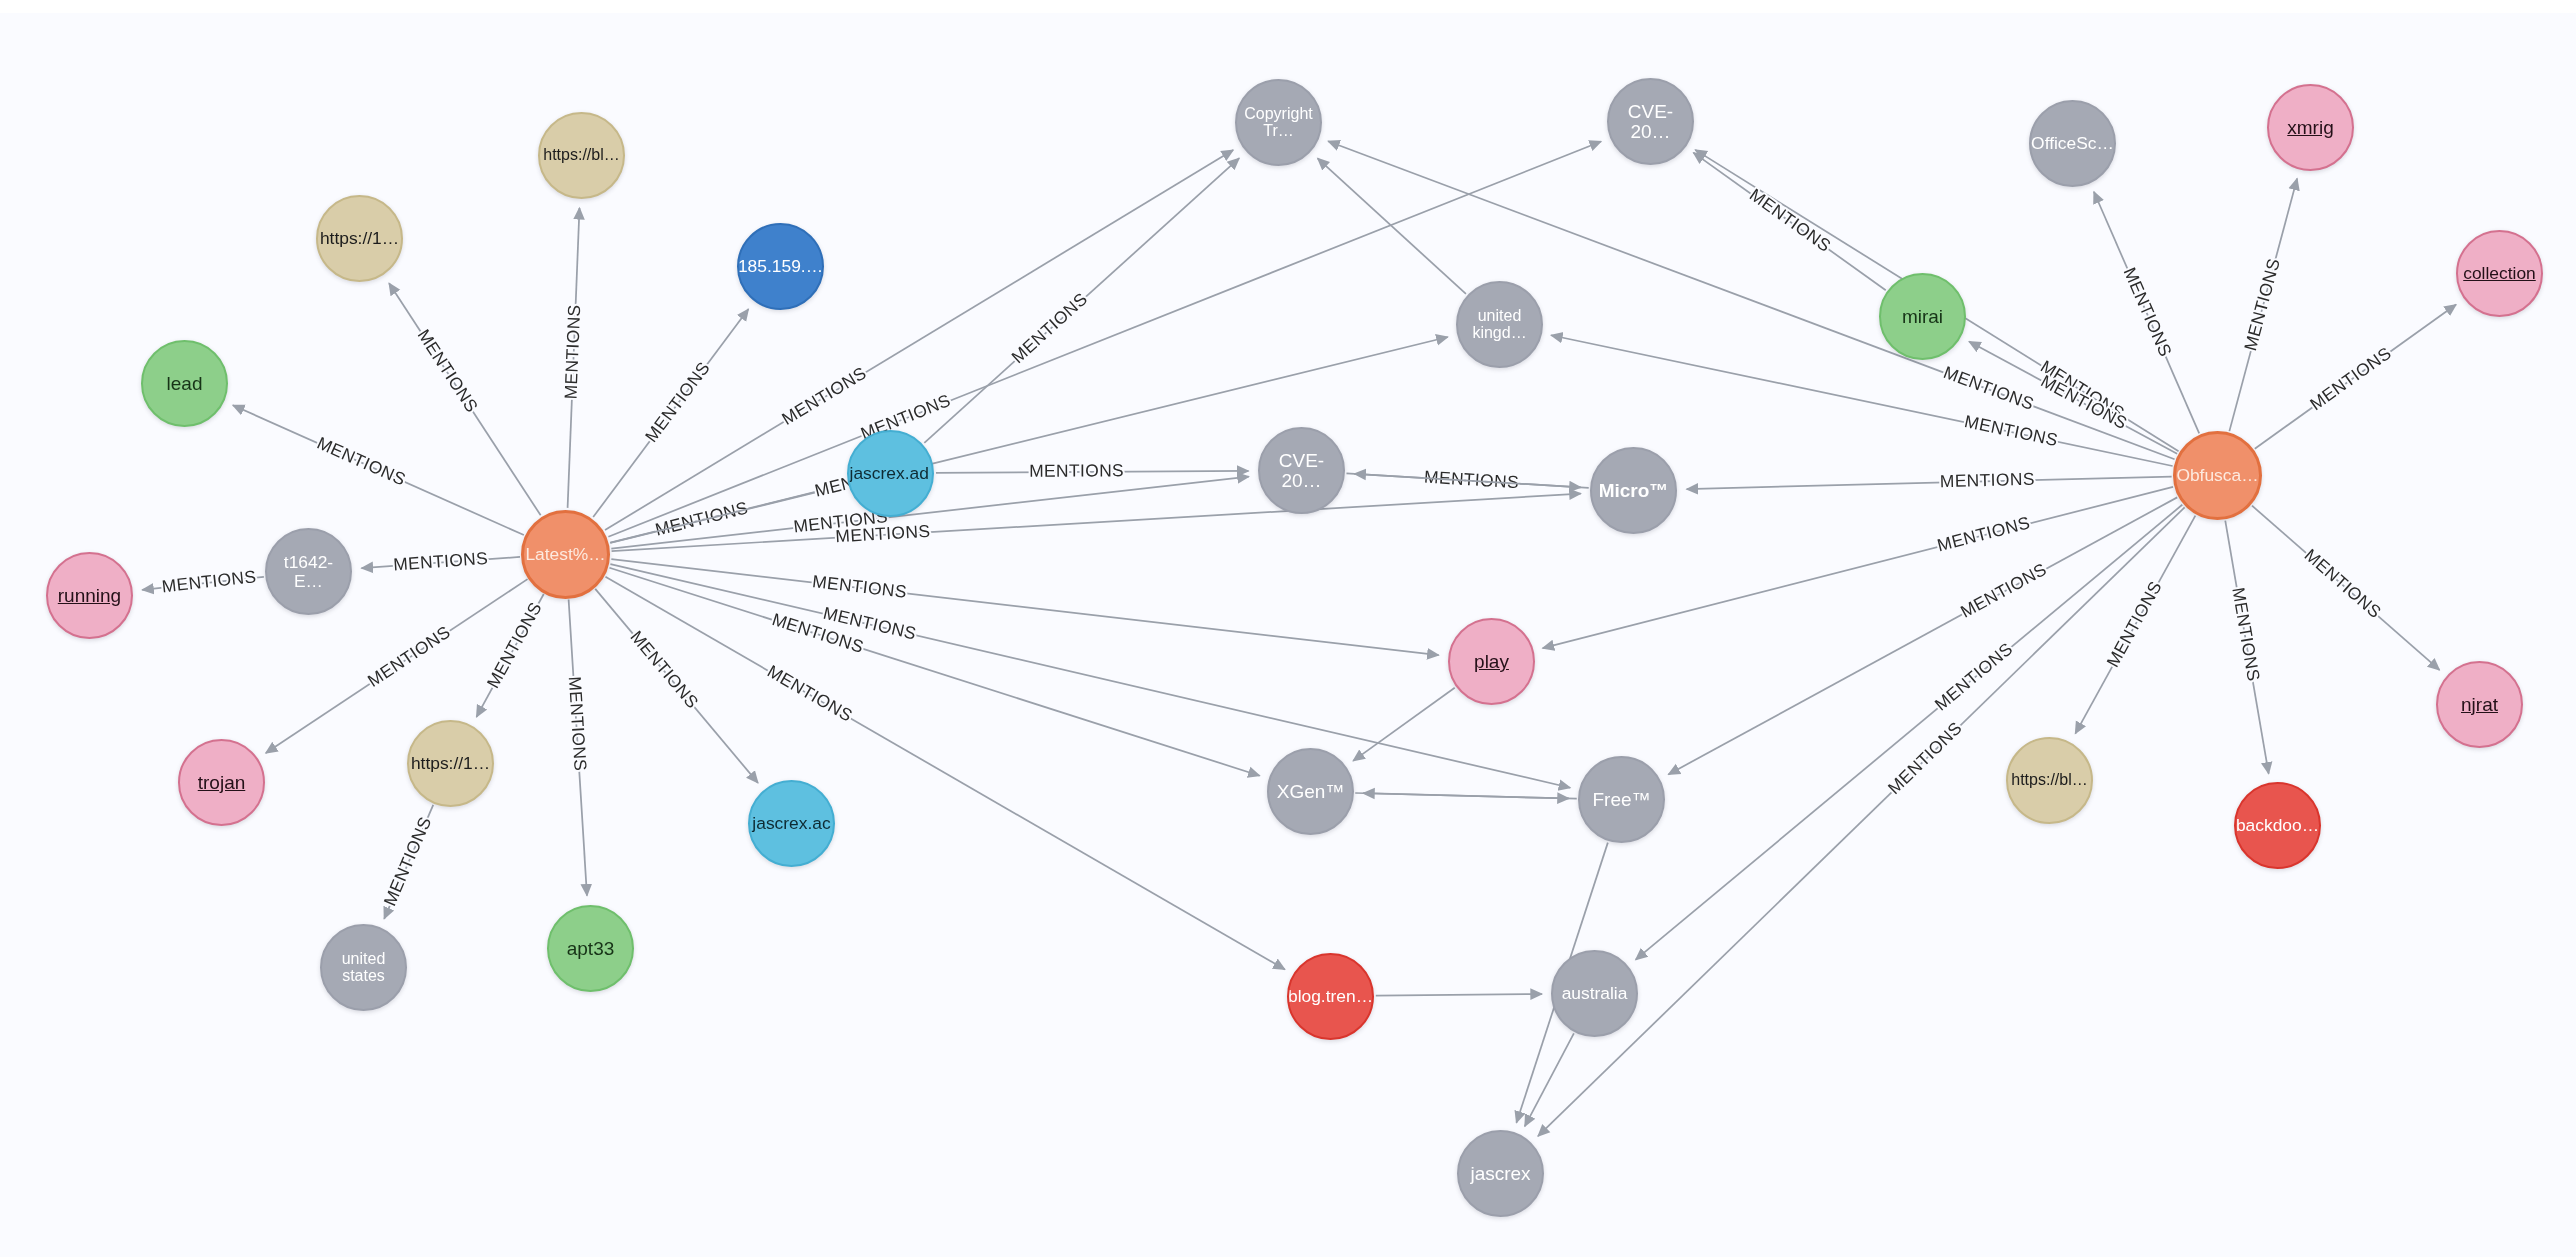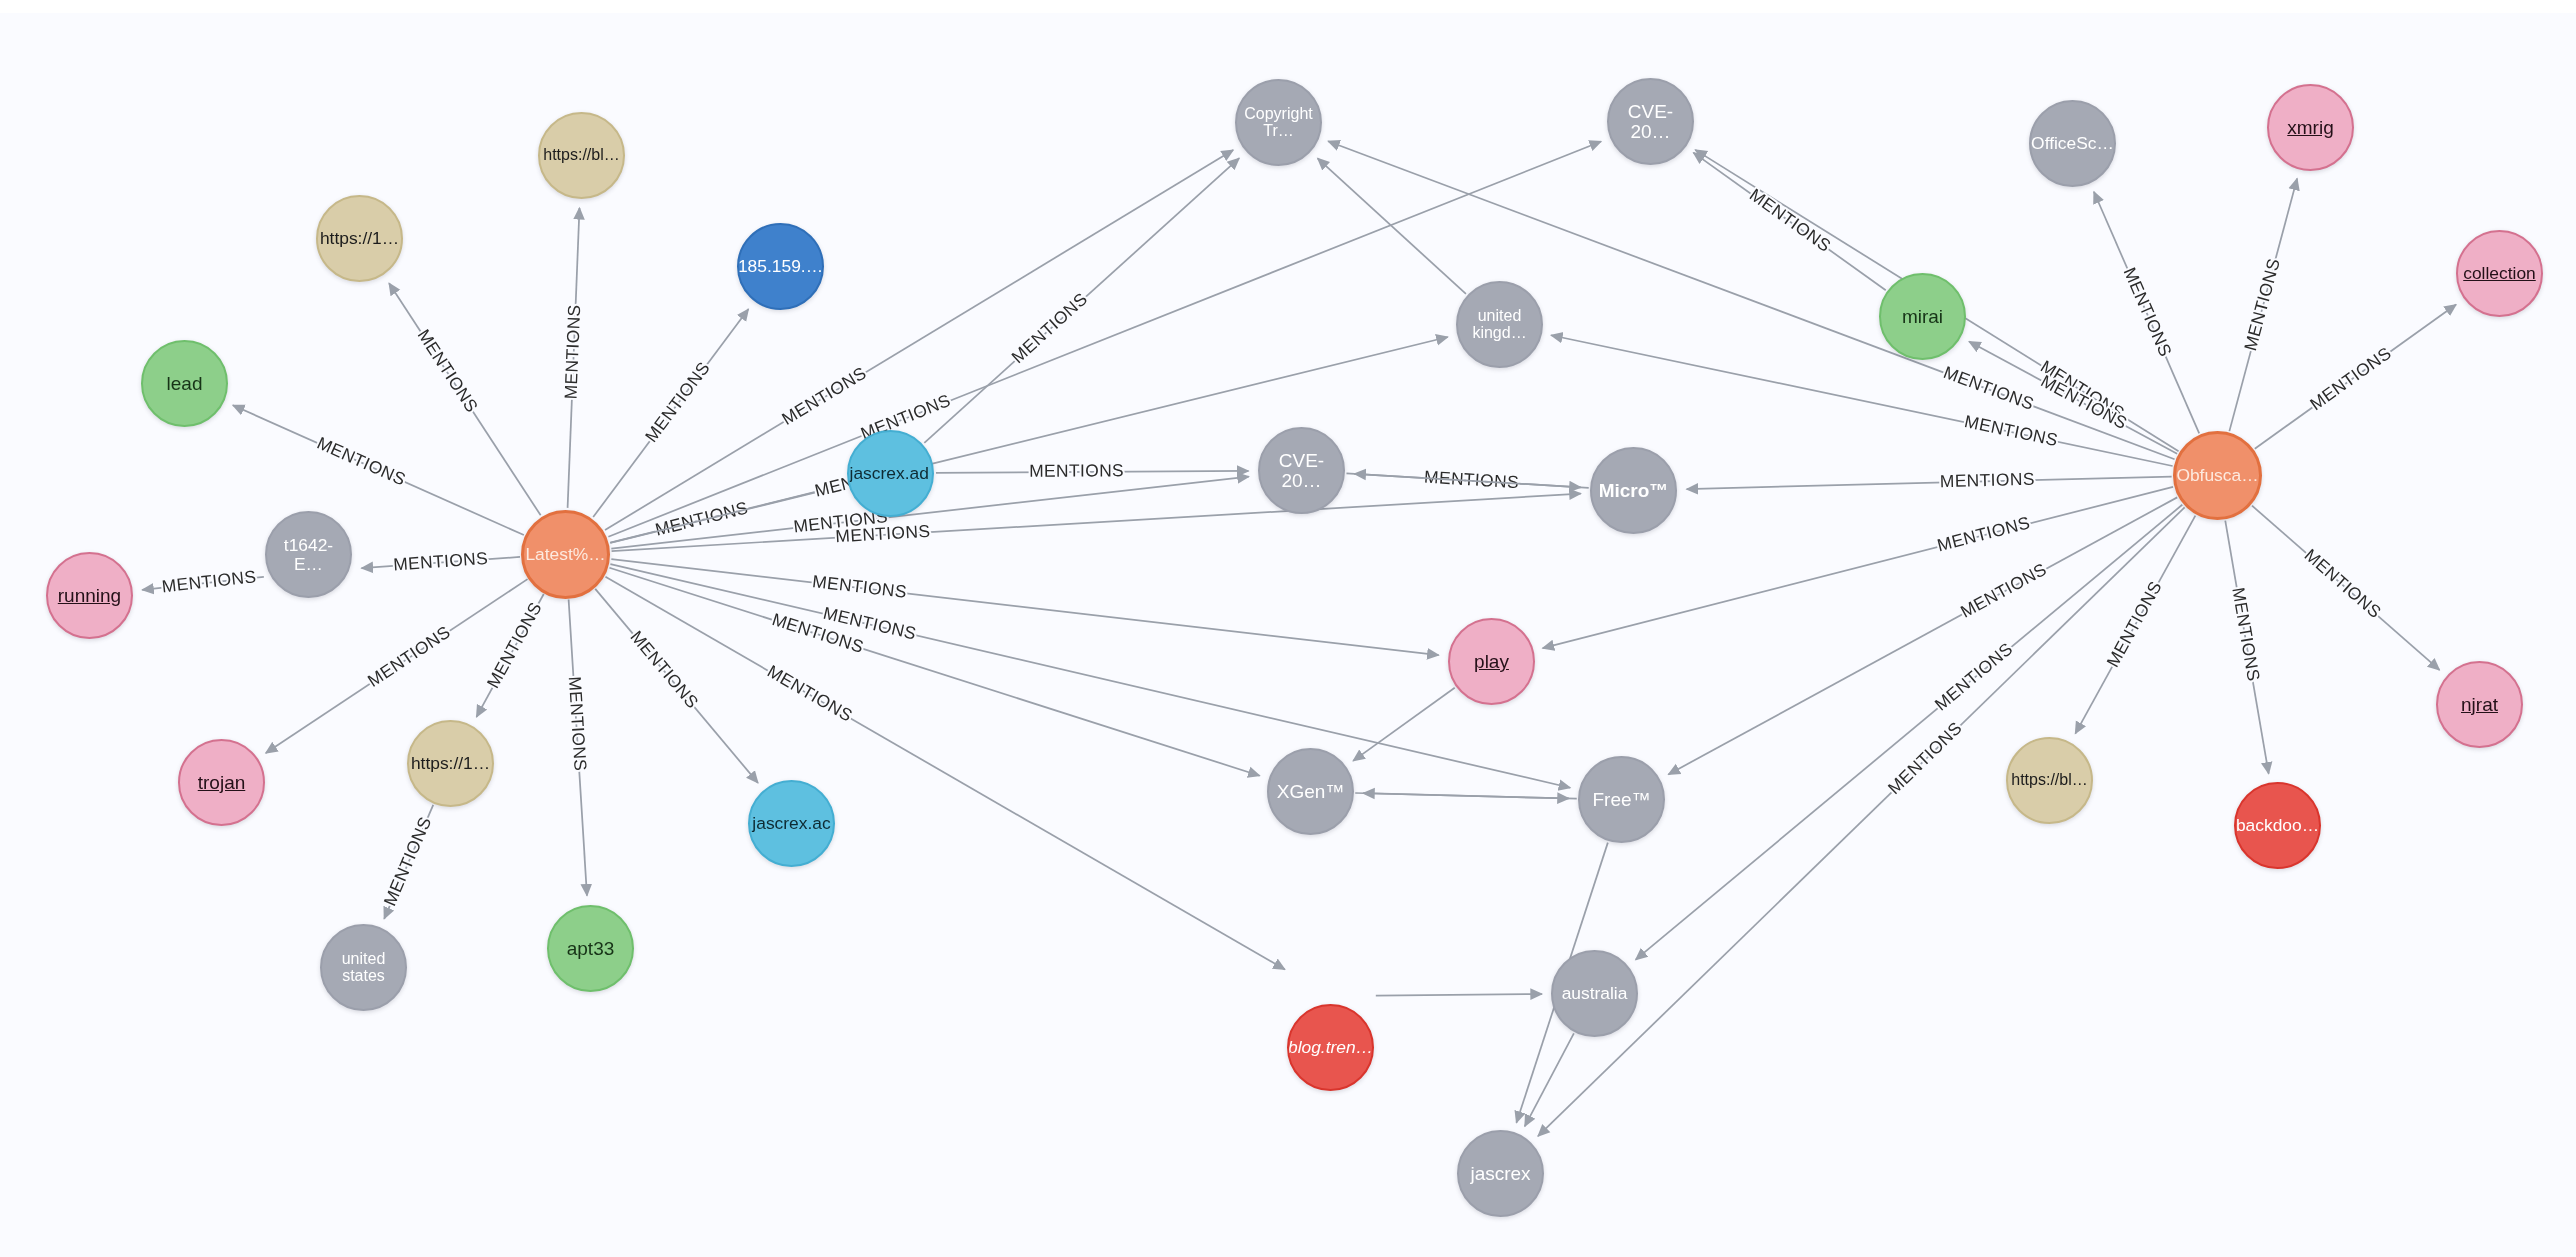--- a/index.html
+++ b/index.html
@@ -195,21 +195,21 @@
       </div>
       <div class="node n-gray" style="left: 1258px; top: 427px; width: 87px; height: 87px;">
         <span style="font-size: 19px;">CVE-20…</span>
       </div>
       <div class="node n-gray" style="left: 1590px; top: 447px; width: 87px; height: 87px; font-weight: bold;">
         <span style="font-size: 19px;">Micro™</span>
       </div>
       <div class="node n-gray" style="left: 2029px; top: 100px; width: 87px; height: 87px;">
         <span style="font-size: 17.4px;">OfficeSc…</span>
       </div>
-      <div class="node n-gray" style="left: 265px; top: 511px; width: 87px; height: 87px;">
+      <div class="node n-gray" style="left: 265px; top: 528px; width: 87px; height: 87px;">
         <span style="font-size: 17.4px;">t1642-E…</span>
       </div>
       <div class="node n-gray" style="left: 320px; top: 924px; width: 87px; height: 87px;">
         <span style="font-size: 16px;">united
 states</span>
       </div>
       <div class="node n-gray" style="left: 1267px; top: 748px; width: 87px; height: 87px;">
         <span style="font-size: 19px;">XGen™</span>
       </div>
       <div class="node n-gray" style="left: 1578px; top: 756px; width: 87px; height: 87px;">
@@ -232,21 +232,21 @@
       </div>
       <div class="node n-pink" style="left: 2267px; top: 84px; width: 87px; height: 87px;">
         <span style="font-size: 19px;">xmrig</span>
       </div>
       <div class="node n-pink" style="left: 2456px; top: 230px; width: 87px; height: 87px;">
         <span style="font-size: 17.4px;">collection</span>
       </div>
       <div class="node n-pink" style="left: 2436px; top: 661px; width: 87px; height: 87px;">
         <span style="font-size: 19px;">njrat</span>
       </div>
-      <div class="node n-red" style="left: 1287px; top: 1004px; width: 87px; height: 87px; font-style: italic;">
+      <div class="node n-red" style="left: 1287px; top: 953px; width: 87px; height: 87px;">
         <span style="font-size: 17.4px;">blog.tren…</span>
       </div>
       <div class="node n-red" style="left: 2234px; top: 782px; width: 87px; height: 87px;">
         <span style="font-size: 17.4px;">backdoo…</span>
       </div>
     </div>
 </div>
 <div id="top-strip"></div>
 
 

